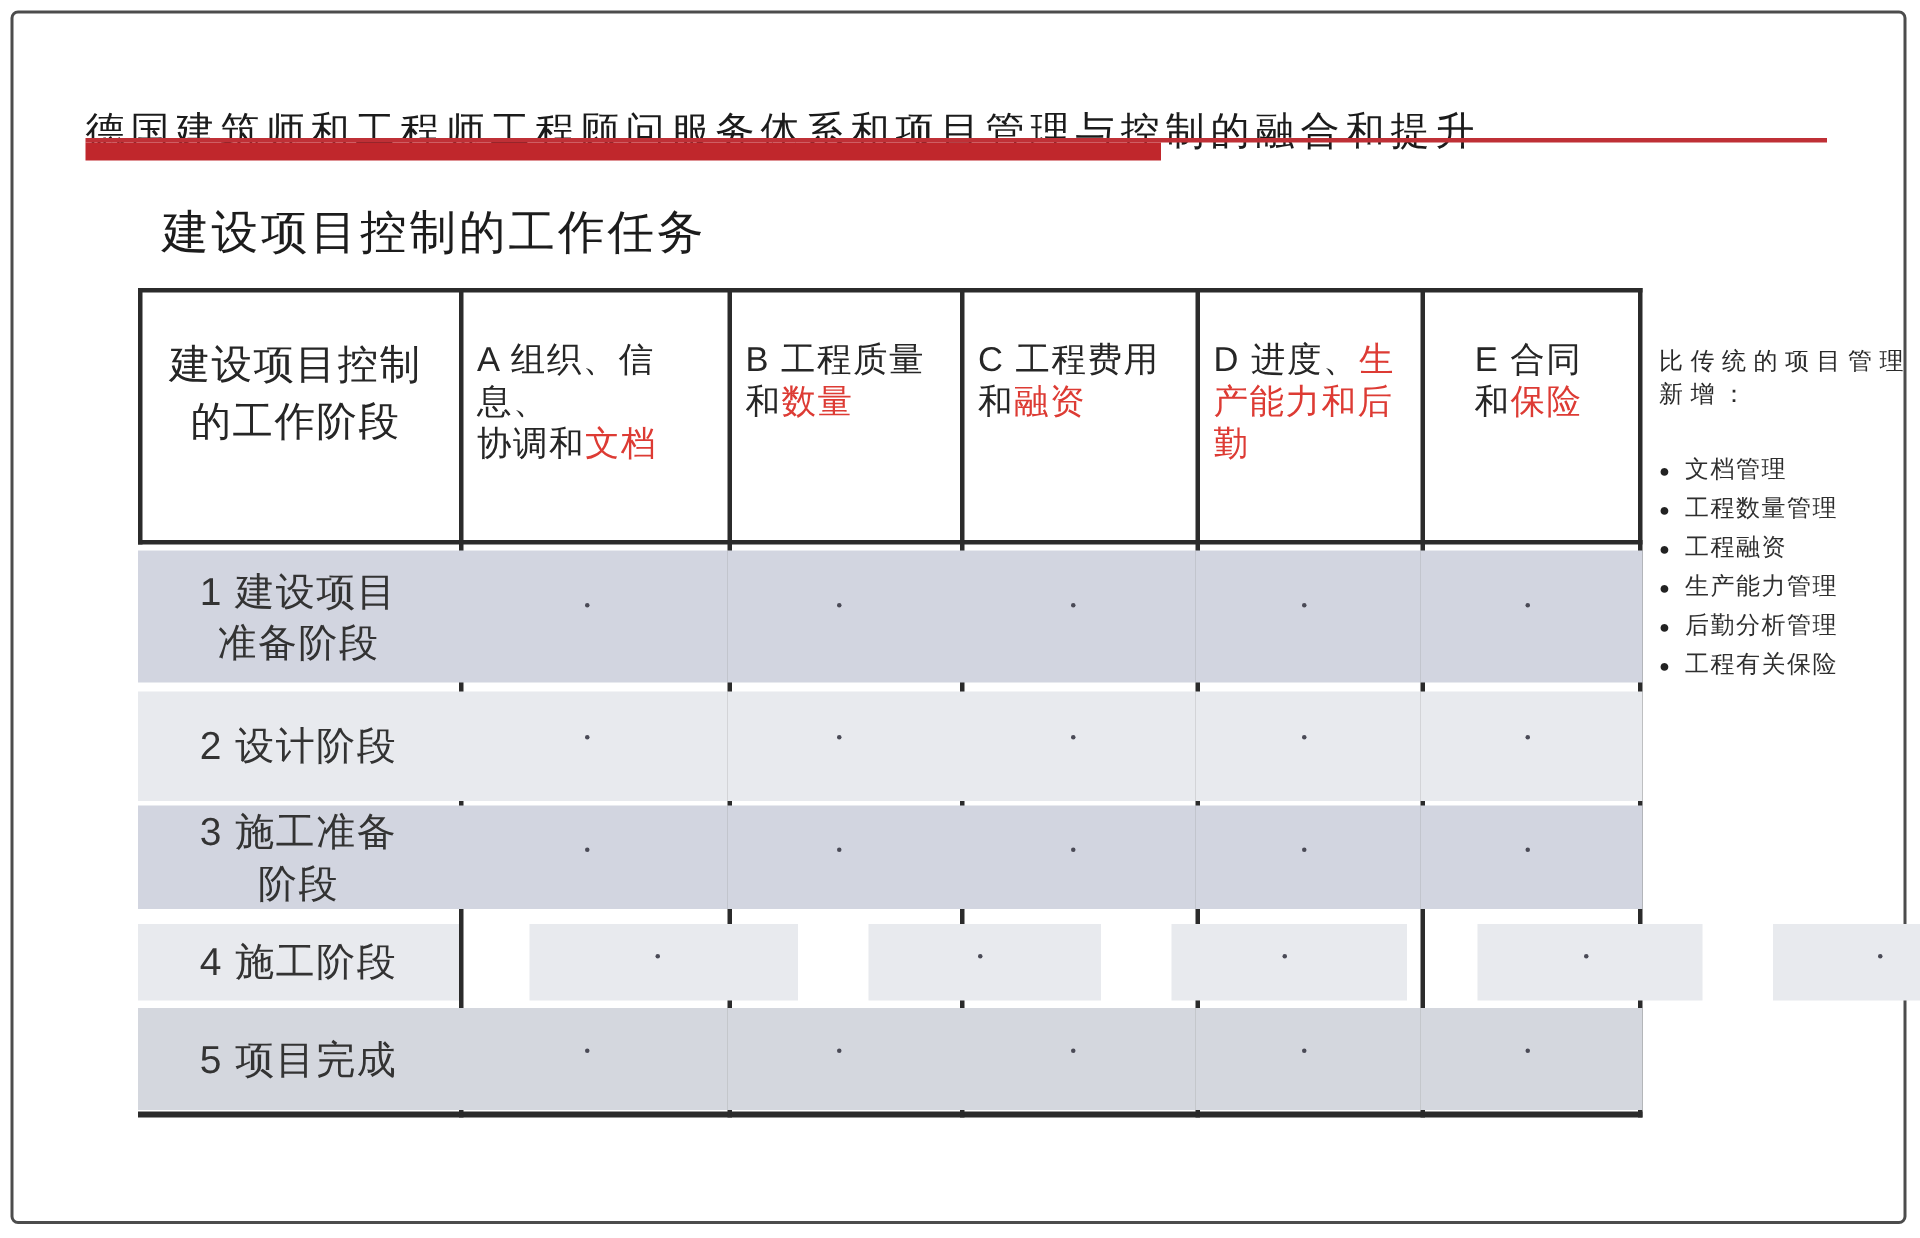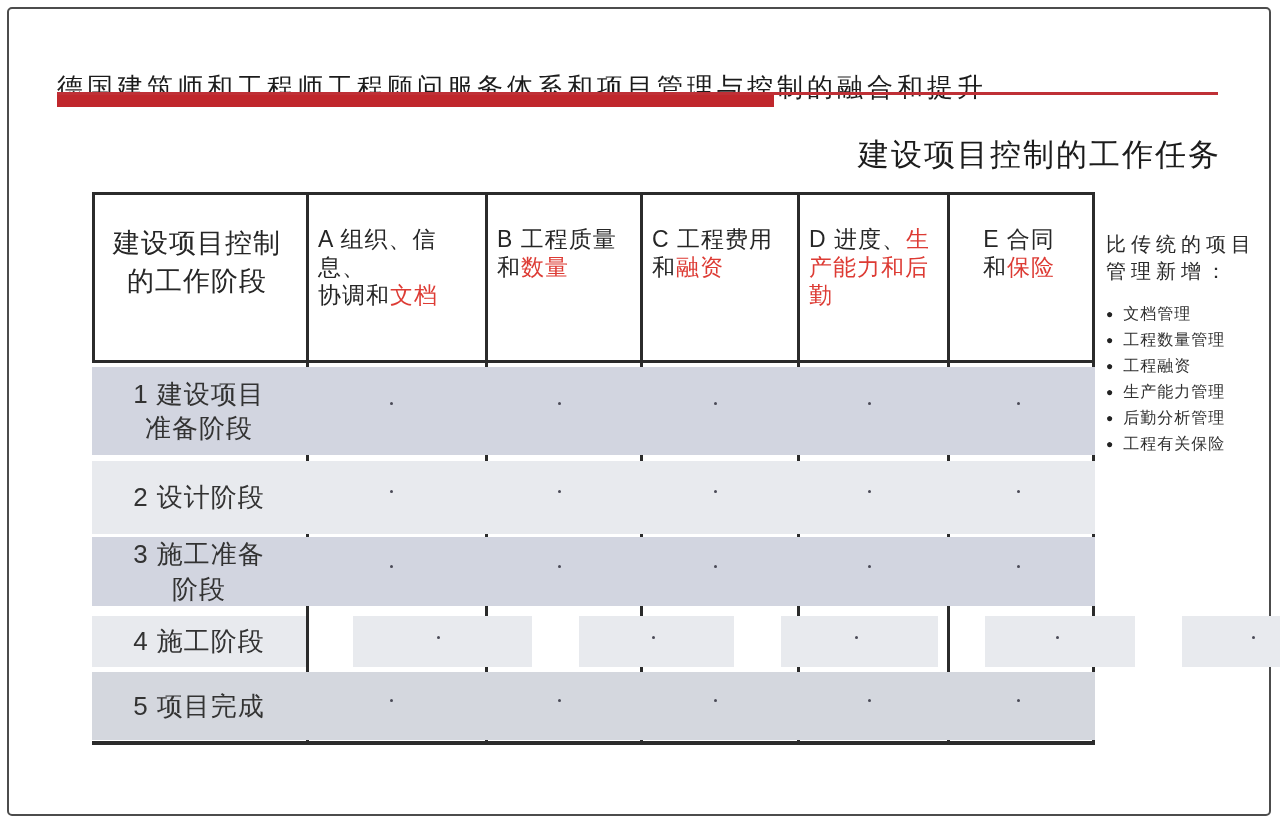--- a/index.html
+++ b/index.html
@@ -17,21 +17,21 @@
 
   .frame{position:absolute;left:7px;top:7px;width:1264px;height:809px;
          border:2px solid #4c4c4c;border-radius:5px;background:#ffffff;}
 
   .slide-title{position:absolute;left:57px;top:42px;width:1170px;
                font-size:26px;font-weight:400;letter-spacing:4px;color:#1b1b1b;
                white-space:nowrap;margin-top:28px;}
   .rule-thin{position:absolute;left:57px;top:92px;width:1161px;height:3px;background:#bf3036;}
   .rule-thick{position:absolute;left:57px;top:95px;width:717px;height:12px;background:var(--accent-red);}
 
-  .subtitle{position:absolute;left:101px;top:134px;width:1120px;text-align:right;
+  .subtitle{position:absolute;left:108px;top:134px;width:1120px;text-align:left;
             font-size:31px;font-weight:500;letter-spacing:2px;color:#1c1c1c;}
 
   
   .table-wrap{position:absolute;left:92px;top:192px;width:1003px;height:553px;}
 
   .hline{position:absolute;left:0;width:1003px;background:var(--line);}
   .hline.top{top:0;height:3px;}
   .hline.under-header{top:168px;height:3px;}
   .hline.bottom{top:549px;height:4px;}
 
@@ -57,21 +57,21 @@
   .dot{position:absolute;left:47%;top:40%;width:3px;height:3px;border-radius:50%;background:#4a4a56;}
 
   .r1{margin-top:4px;height:88px;}
   .r2{margin-top:6px;height:73px;}
   .r3{margin-top:3px;height:69px;}
   .r4{margin-top:10px;height:51px;gap:47px;}
   .r5{margin-top:5px;height:68px;}
 
   
   .anno-heading{position:absolute;left:1106px;top:231px;width:168px;
-                font-size:20px;letter-spacing:5px;line-height:1.35;color:#2a2a2a;}
+                font-size:16px;letter-spacing:5px;line-height:1.35;color:#2a2a2a;}
   .bullet-list{position:absolute;left:1106px;top:306px;width:170px;}
   .bullet-item{display:flex;align-items:center;margin-bottom:10px;
                font-size:16px;letter-spacing:1px;color:#2f2f2f;line-height:16px;}
   .bullet-glyph{font-size:12px;margin-right:9px;color:#222;line-height:16px;}
 </style>
 </head>
 <body>
 
 <div class="frame"></div>
 

